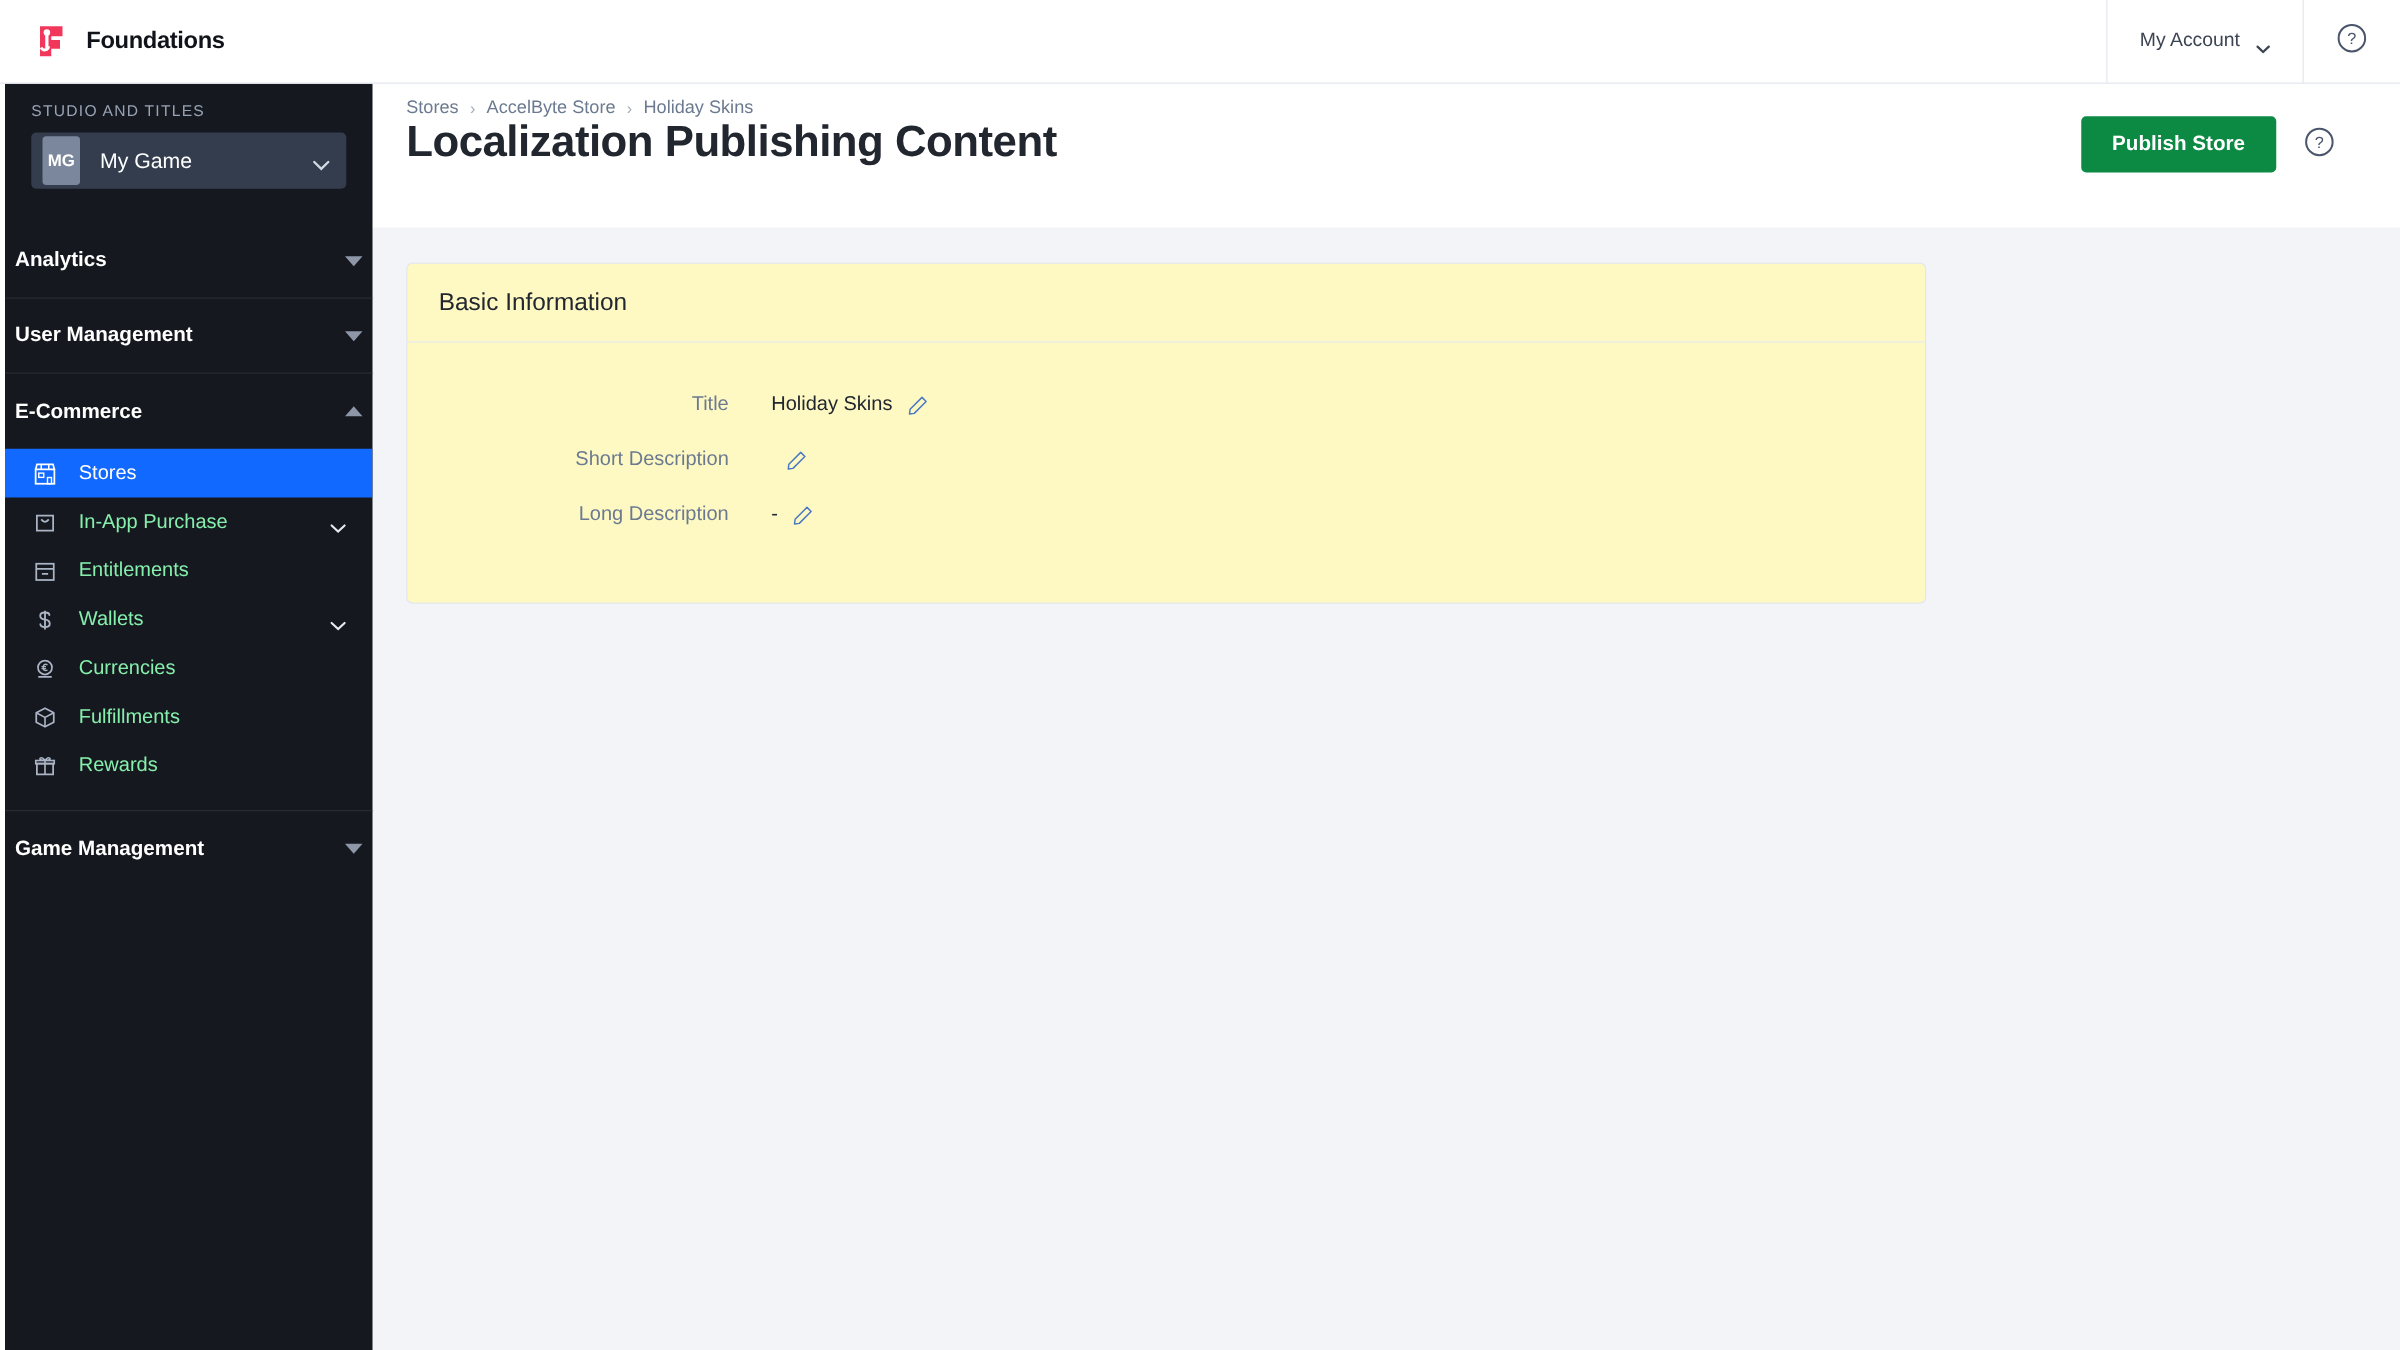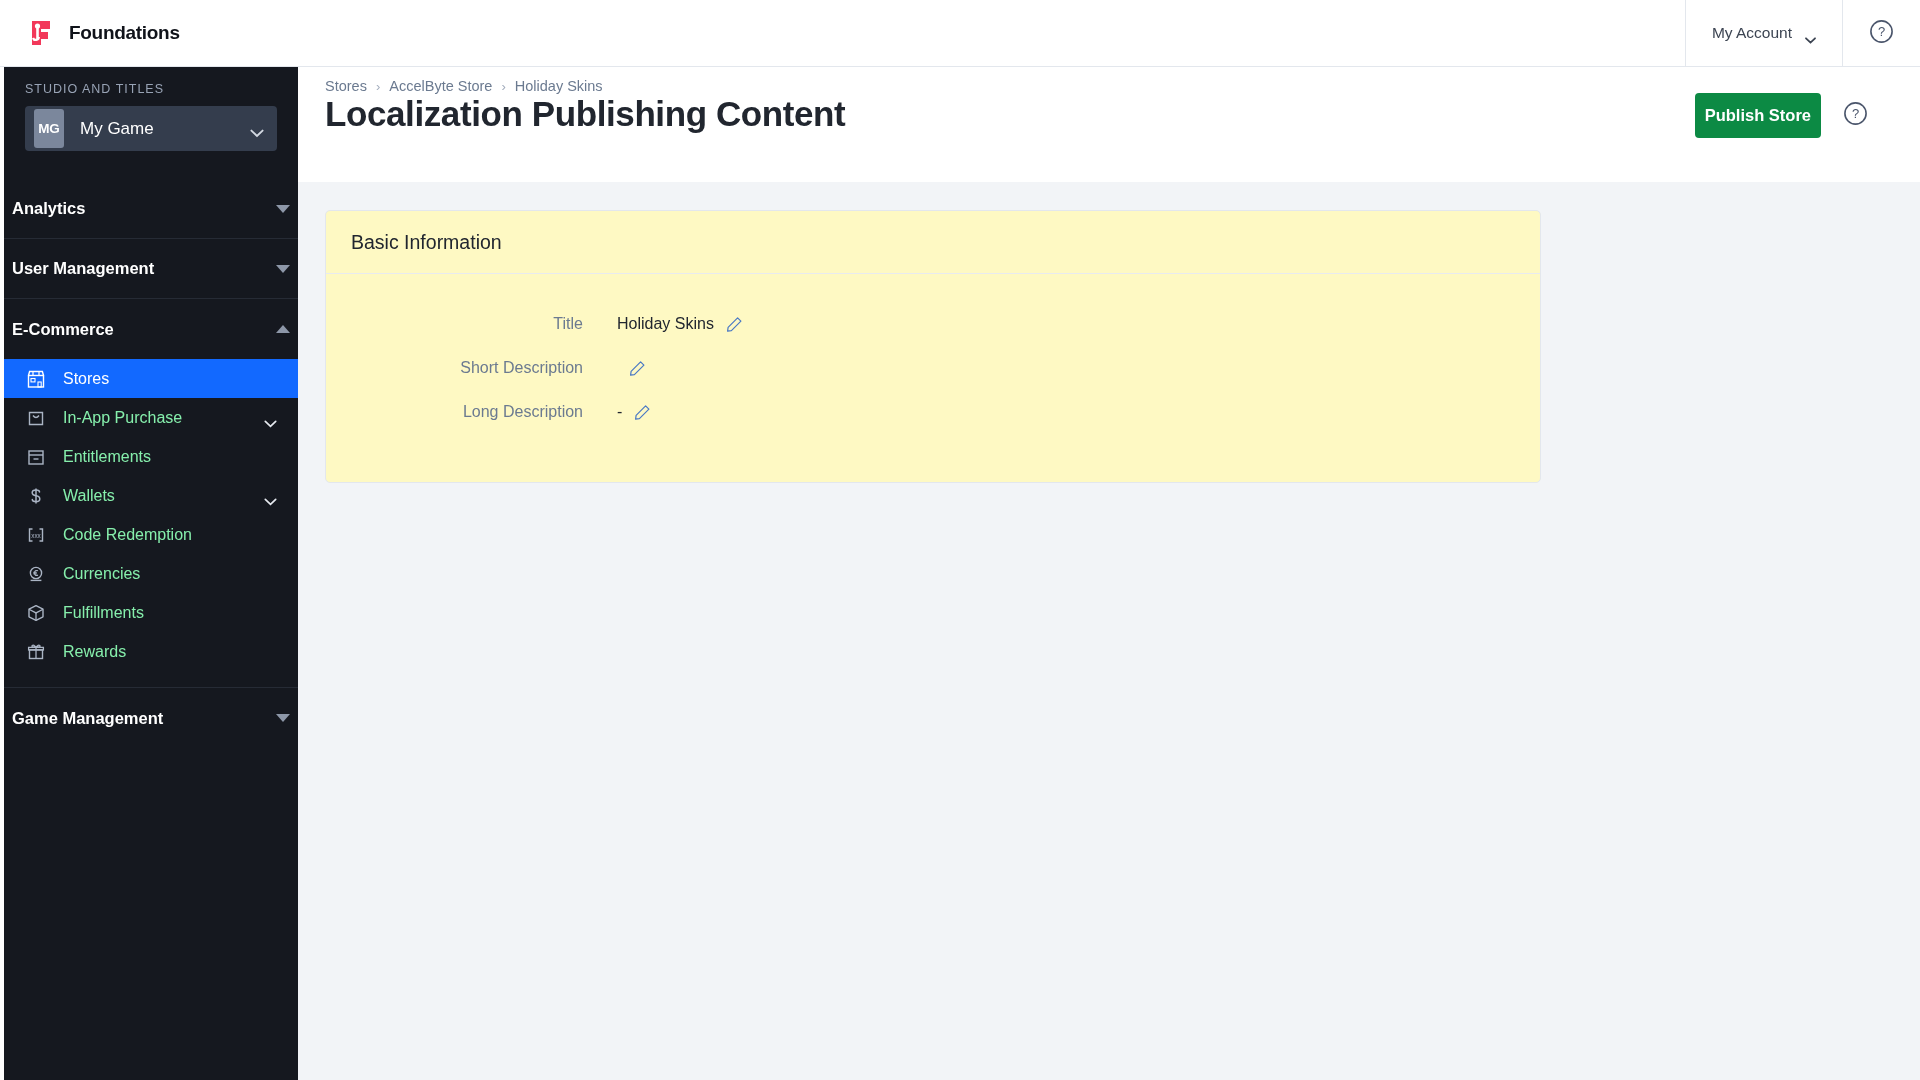--- a/index.html
+++ b/index.html
@@ -167,21 +167,21 @@
   }
   .head-actions {
     position: absolute; top: 38px; right: 52px;
     display: flex; align-items: center; gap: 22px;
   }
   .publish-btn {
     background: #0c8a44;
     color: #ffffff;
     font-size: 16.5px; font-weight: bold;
     border: none; border-radius: 4px;
-    padding: 13px 10px;
+    padding: 13px 25px;
     cursor: pointer;
     font-family: "Liberation Sans", sans-serif;
   }
 
   
   .card {
     margin: 28px 31px 0 31px;
     background: #fef9c3;
     border: 1px solid #e3e7ed;
     border-radius: 5px;
@@ -335,30 +335,20 @@
       </svg>
     </span>
     <span class="nav-item-label">Wallets</span>
     <span class="nav-item-chevron">
       <svg width="13" height="8" viewBox="0 0 13 8">
         <path d="M1.3 1.4 L6.5 6.3 L11.7 1.4" stroke="#e6eaf0" stroke-width="1.7" fill="none" stroke-linecap="round"></path>
       </svg>
     </span>
   </div>
 
-  <div class="nav-item">
-    <span class="nav-icon">
-      <svg width="20" height="20" viewBox="0 0 20 20">
-        <path d="M6.5 4 L3.5 4 L3.5 16 L6.5 16" stroke="#aab4c4" stroke-width="1.4" fill="none"></path>
-        <path d="M13.5 4 L16.5 4 L16.5 16 L13.5 16" stroke="#aab4c4" stroke-width="1.4" fill="none"></path>
-        <text x="10" y="12.6" font-size="6.4" fill="#aab4c4" text-anchor="middle" font-family="Liberation Sans, sans-serif">xxx</text>
-      </svg>
-    </span>
-    <span class="nav-item-label">Code Redemption</span>
-  </div>
 
   <div class="nav-item">
     <span class="nav-icon">
       <svg width="20" height="20" viewBox="0 0 20 20">
         <circle cx="10" cy="9" r="5.6" stroke="#aab4c4" stroke-width="1.4" fill="none"></circle>
         <path d="M12 6.8 Q8.6 5.6 8.6 9 Q8.6 12.2 12 11.1" stroke="#aab4c4" stroke-width="1.2" fill="none"></path>
         <line x1="7.2" y1="8.3" x2="10.8" y2="8.3" stroke="#aab4c4" stroke-width="1"></line>
         <line x1="7.2" y1="9.8" x2="10.8" y2="9.8" stroke="#aab4c4" stroke-width="1"></line>
         <line x1="4.6" y1="16.4" x2="15.4" y2="16.4" stroke="#aab4c4" stroke-width="1.4"></line>
       </svg>

